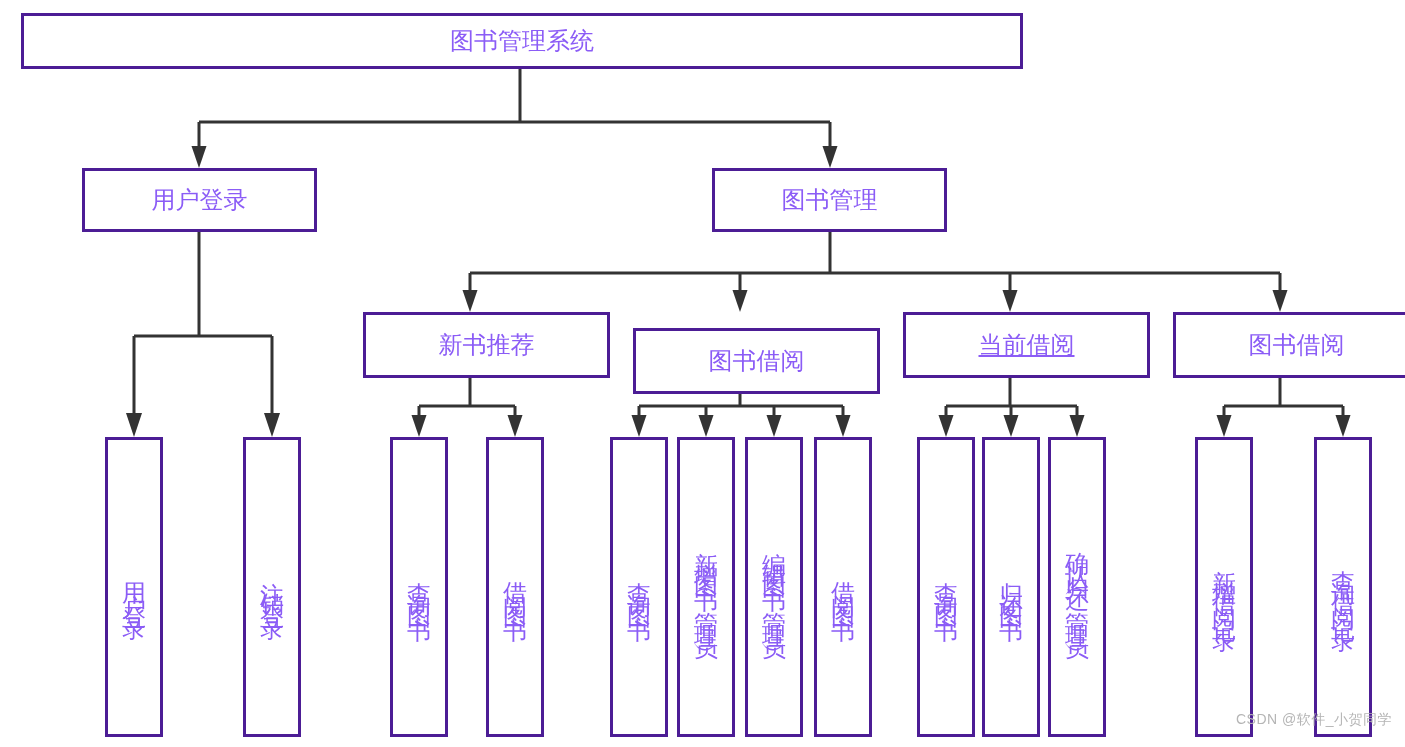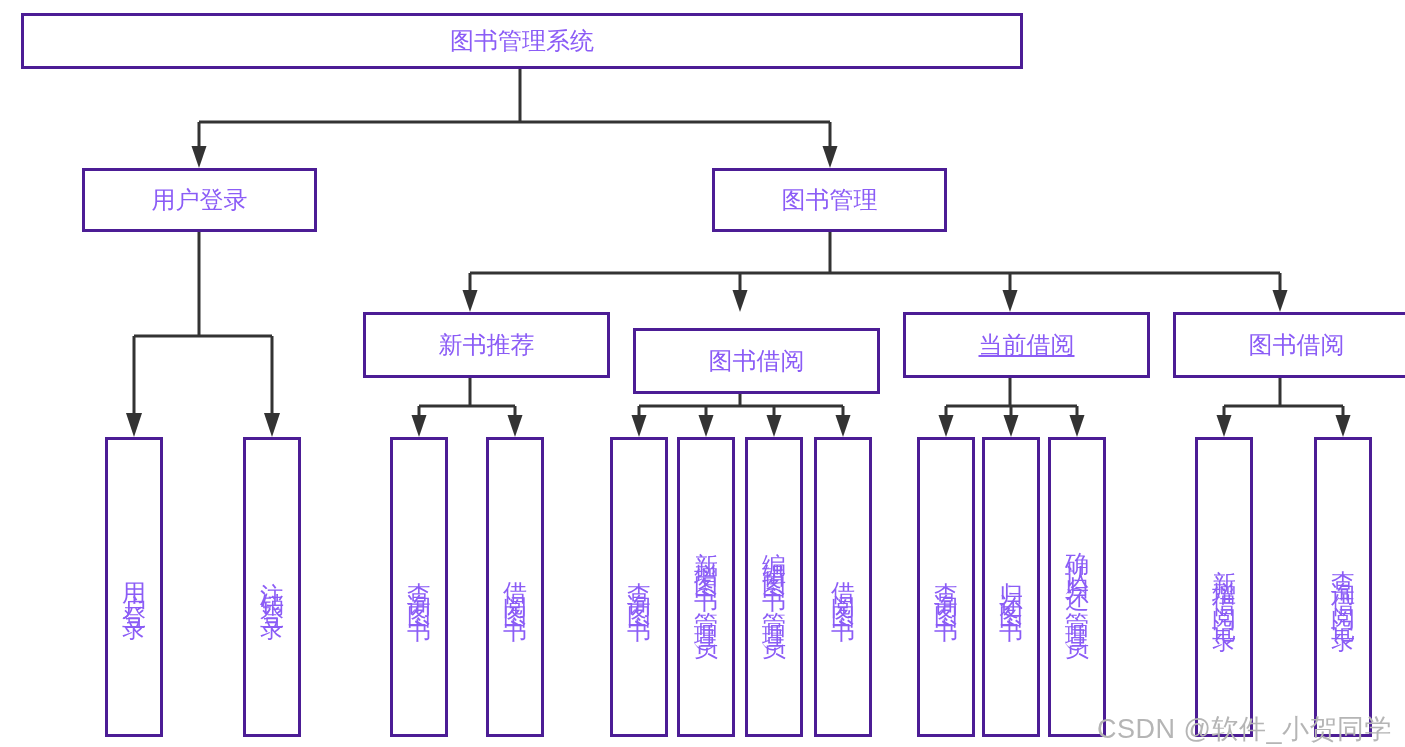--- a/index.html
+++ b/index.html
@@ -39,21 +39,21 @@
     height: 300px;
     top: 437px;
   }
   .lvl2 { top: 168px; width: 235px; height: 64px; }
   .lvl3 { top: 312px; width: 247px; height: 66px; }
   .watermark {
     position: absolute;
     top: 711px;
     right: 13px;
     color: #b5b5b5;
-    font-size: 27px;
+    font-size: 14px;
     letter-spacing: 0.5px;
     z-index: 5;
     pointer-events: none;
   }
 </style>
 </head>
 <body>
 
 <div class="canvas">
 

